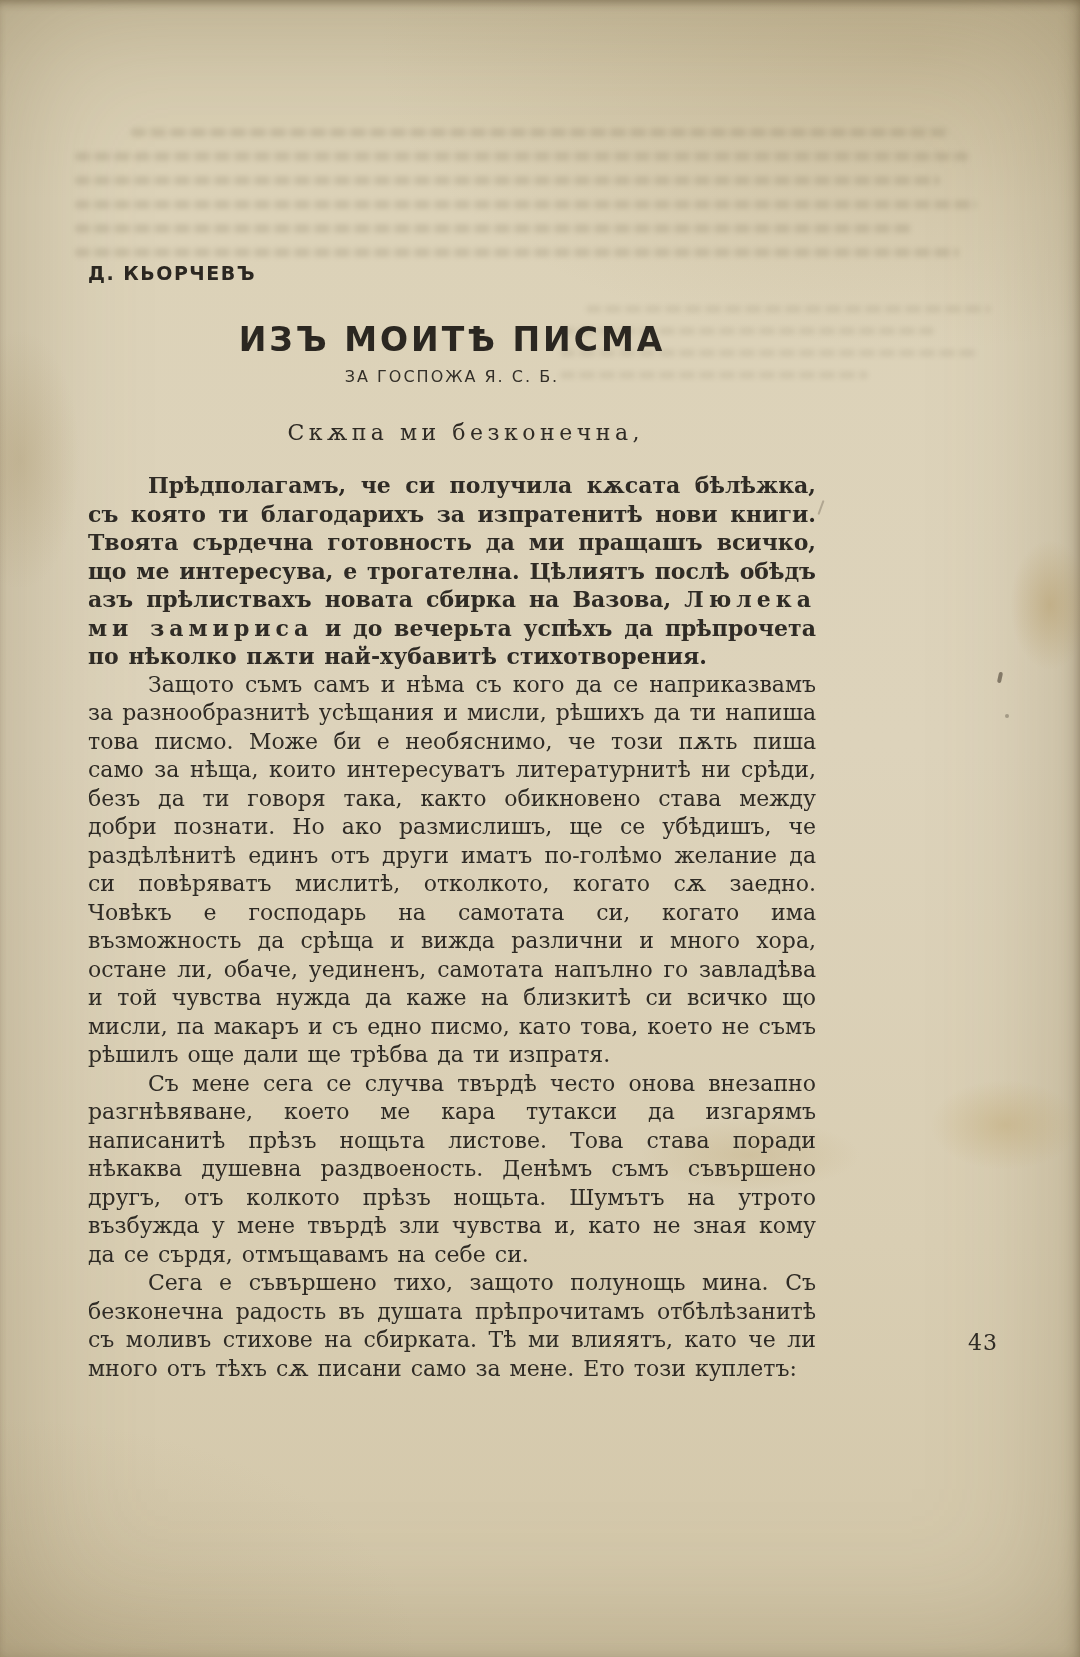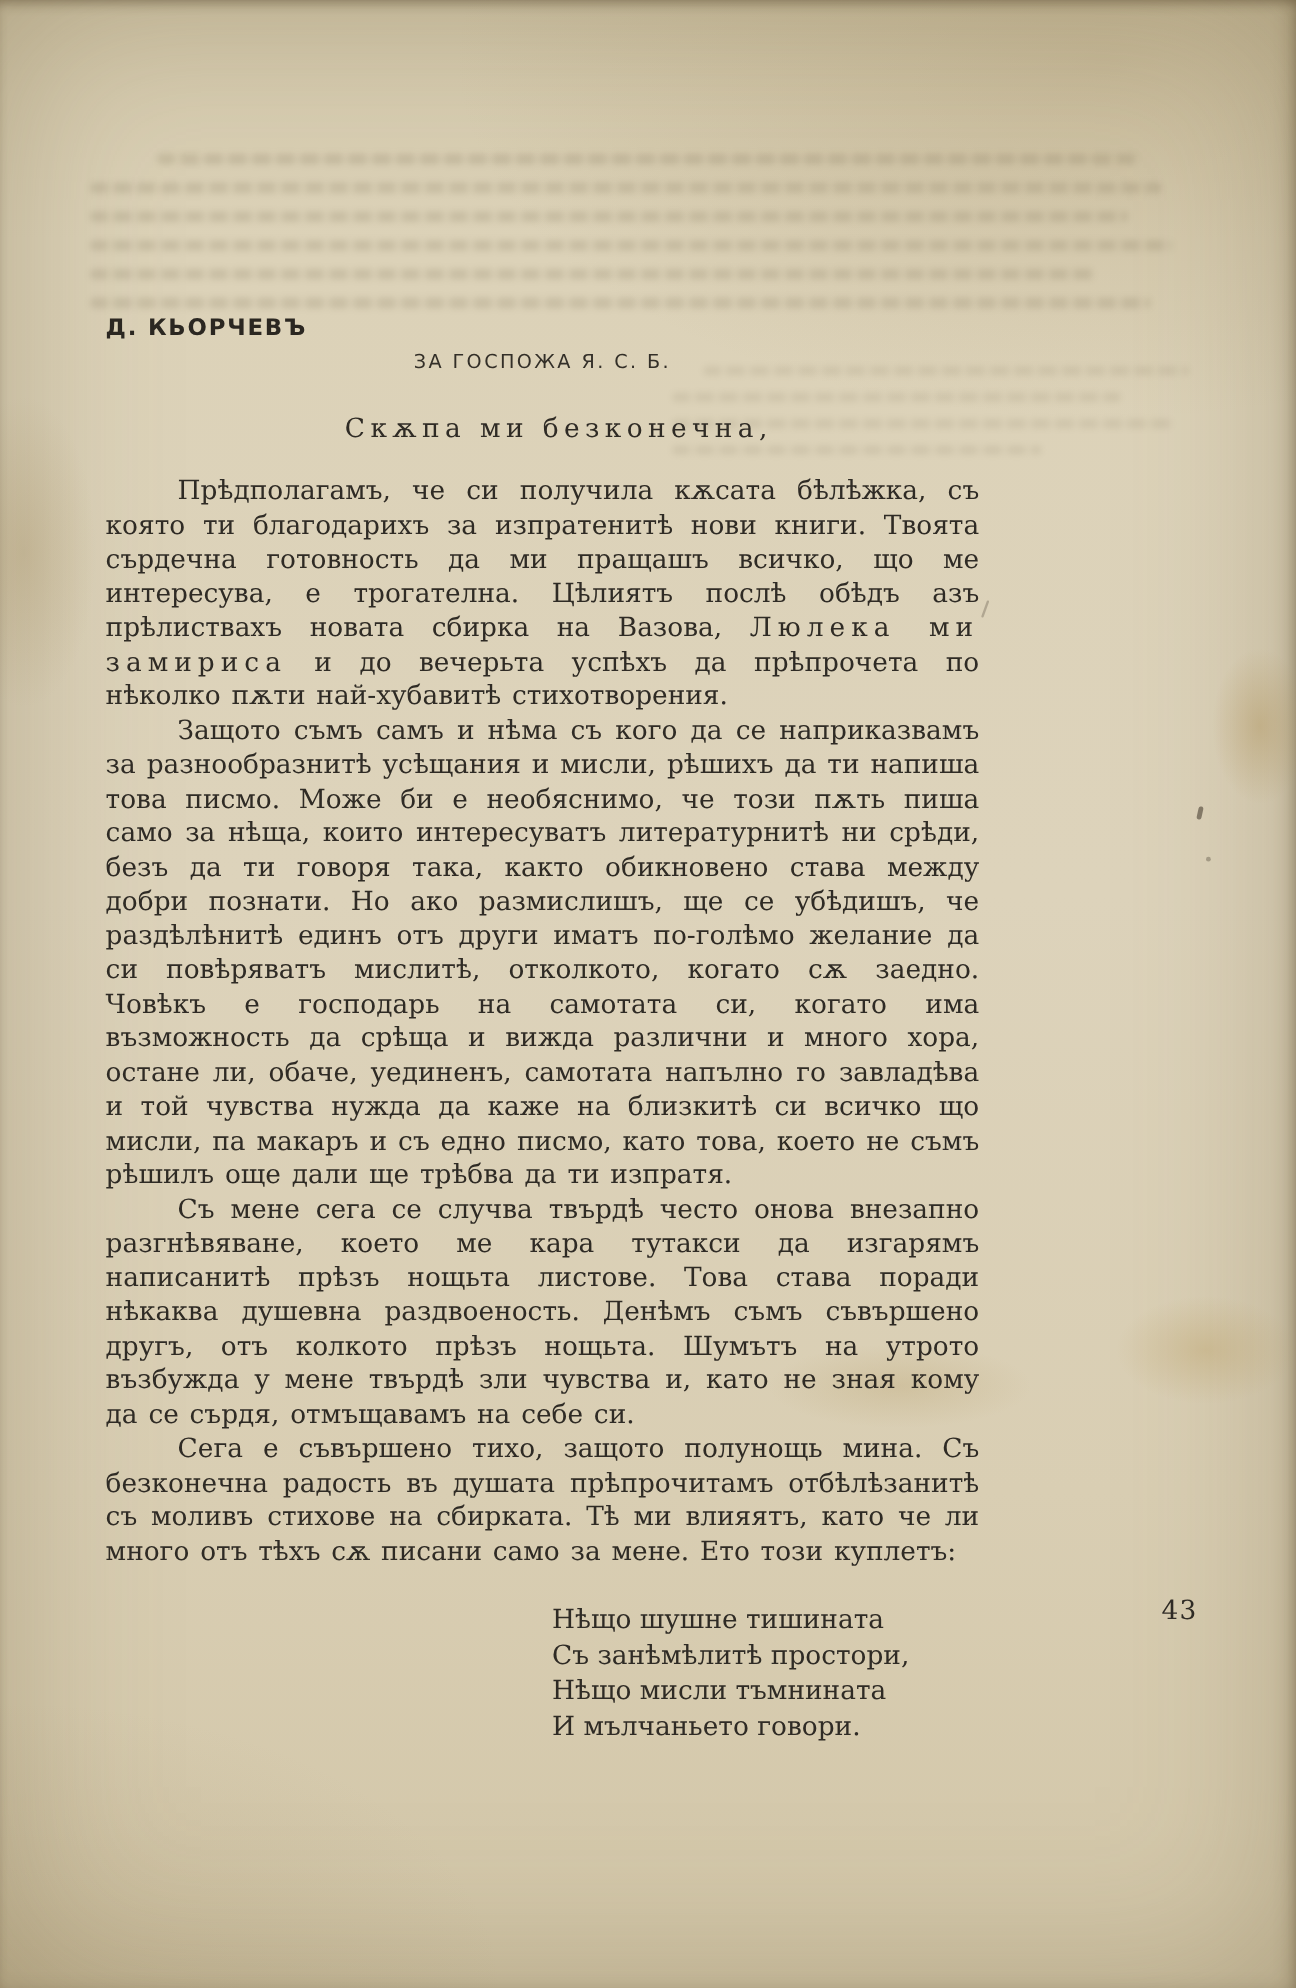--- a/index.html
+++ b/index.html
@@ -91,21 +91,21 @@
   }
   .body-par {
     margin: 0;
     font-size: 22px;
     line-height: 28.5px;
     text-align: justify;
     text-indent: 60px;
     word-spacing: 2px;
     hyphens: auto;
   }
-  .first-par { margin-top: 26px; }
+  .first-par { margin-top: 26px; font-weight: bold; }
   .spaced { letter-spacing: 5px; }
   .verse {
     margin-top: 28px;
     margin-left: 372px;
     font-size: 22px;
     line-height: 29.5px;
   }
   .page-number {
     position: absolute;
     left: 968px;
@@ -139,37 +139,32 @@
   <div class="stain stain-3"></div>
   <div class="stain stain-4"></div>
   <div class="speck speck-1"></div>
   <div class="speck speck-2"></div>
   <div class="speck speck-3"></div>
 
   <div class="content">
 
     <div class="author">Д. КЬОРЧЕВЪ</div>
 
+    <h1 class="title">ИЗЪ МОИТѢ ПИСМА</h1>
 
     <div class="subtitle">ЗА ГОСПОЖА Я. С. Б.</div>
 
     <div class="salutation">Скѫпа ми безконечна,</div>
 
     <p class="body-par first-par"><span>Прѣдполагамъ, че си получила кѫсата бѣлѣжка, съ която ти благодарихъ за изпратенитѣ нови книги. Твоята сърдечна готовность да ми пращашъ всичко, що ме интересува, е трогателна. Цѣлиятъ послѣ обѣдъ азъ прѣлиствахъ новата сбирка на Вазова, </span><span class="spaced">Люлека ми замириса</span><span> и до вечерьта успѣхъ да прѣпрочета по нѣколко пѫти най-хубавитѣ стихотворения.</span></p>
 
     <p class="body-par">Защото съмъ самъ и нѣма съ кого да се наприказвамъ за разнообразнитѣ усѣщания и мисли, рѣшихъ да ти напиша това писмо. Може би е необяснимо, че този пѫть пиша само за нѣща, които интересуватъ литературнитѣ ни срѣди, безъ да ти говоря така, както обикновено става между добри познати. Но ако размислишъ, ще се убѣдишъ, че раздѣлѣнитѣ единъ отъ други иматъ по-голѣмо желание да си повѣряватъ мислитѣ, отколкото, когато сѫ заедно. Човѣкъ е господарь на самотата си, когато има възможность да срѣща и вижда различни и много хора, остане ли, обаче, уединенъ, самотата напълно го завладѣва и той чувства нужда да каже на близкитѣ си всичко що мисли, па макаръ и съ едно писмо, като това, което не съмъ рѣшилъ още дали ще трѣбва да ти изпратя.</p>
 
     <p class="body-par">Съ мене сега се случва твърдѣ често онова внезапно разгнѣвяване, което ме кара тутакси да изгарямъ написанитѣ прѣзъ нощьта листове. Това става поради нѣкаква душевна раздвоеность. Денѣмъ съмъ съвършено другъ, отъ колкото прѣзъ нощьта. Шумътъ на утрото възбужда у мене твърдѣ зли чувства и, като не зная кому да се сърдя, отмъщавамъ на себе си.</p>
 
     <p class="body-par">Сега е съвършено тихо, защото полунощь мина. Съ безконечна радость въ душата прѣпрочитамъ отбѣлѣзанитѣ съ моливъ стихове на сбирката. Тѣ ми влияятъ, като че ли много отъ тѣхъ сѫ писани само за мене. Ето този куплетъ:</p>
 
-    <div class="verse">
-      <div>Нѣщо шушне тишината</div>
-      <div>Съ занѣмѣлитѣ простори,</div>
-      <div>Нѣщо мисли тъмнината</div>
-      <div>И мълчаньето говори.</div>
-    </div>
 
   </div>
 
   <div class="page-number">43</div>
 
 </div>
 
 </body></html>

